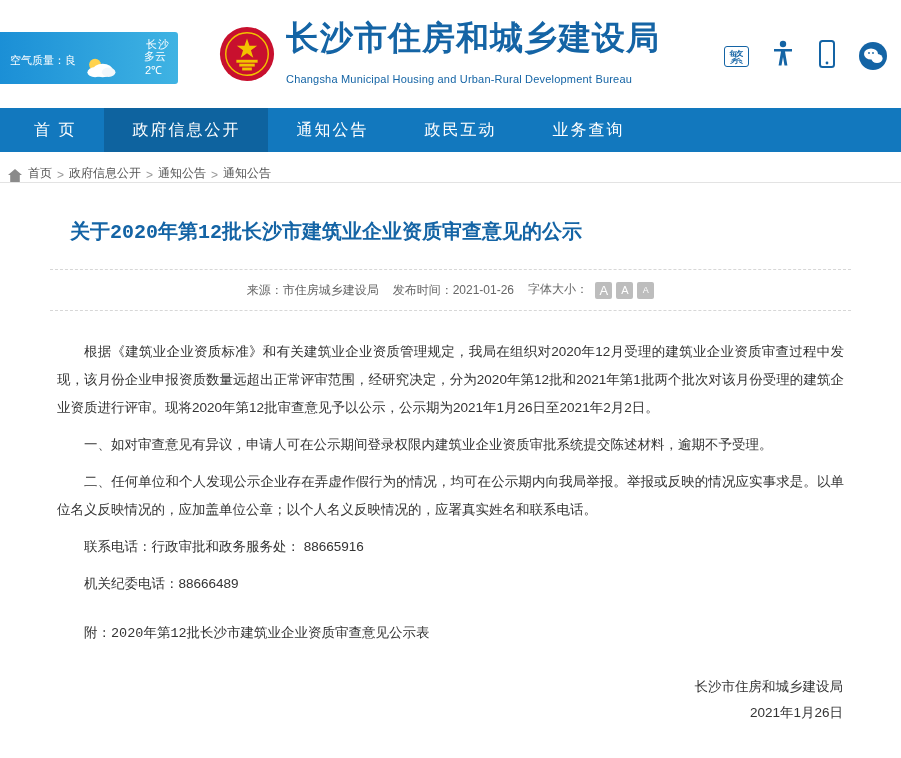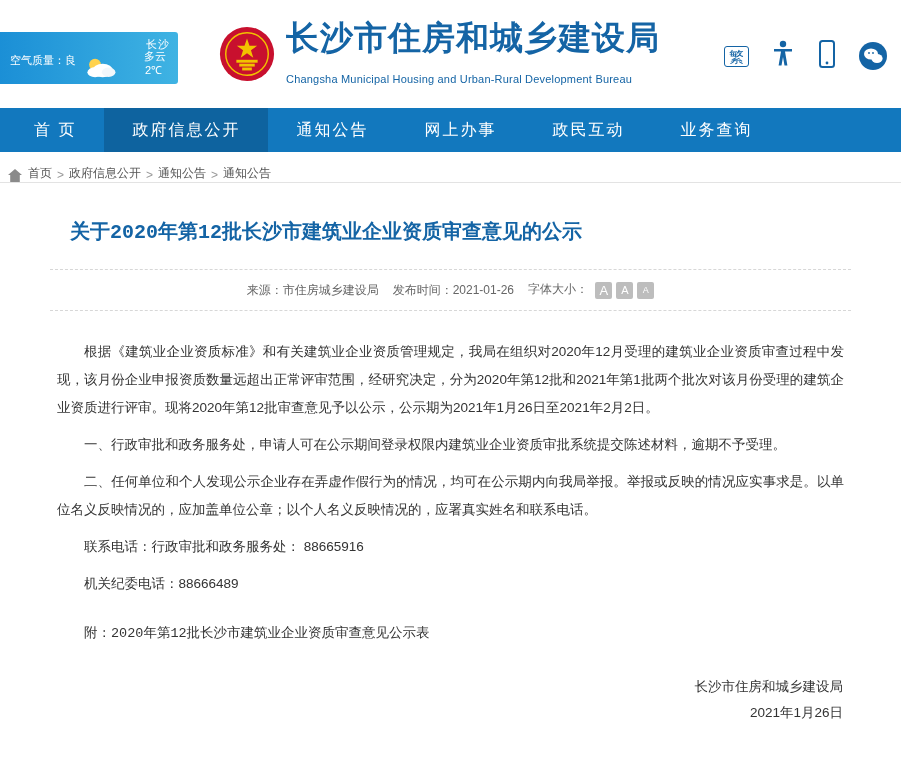--- a/index.html
+++ b/index.html
@@ -328,21 +328,20 @@
             <circle cx="10" cy="6" r="0.9" fill="#1464a5"></circle>
           </svg>
       </span>
     </div>
   </div>
 
   <div class="nav">
     <div class="nav-item">首 页</div>
     <div class="nav-item active">政府信息公开</div>
     <div class="nav-item">通知公告</div>
-    <div class="nav-item">网上办事</div>
     <div class="nav-item">政民互动</div>
     <div class="nav-item">业务查询</div>
   </div>
 
   <div class="breadcrumb">
     <span class="home-icon">
       <svg width="14" height="13" viewBox="0 0 14 13">
           <path d="M7 0 L14 6 h-2.2 v7 H2.2 V6 H0 z" fill="#8a8a8a"></path>
         </svg>
     </span>
@@ -371,21 +370,21 @@
         <span class="font-sizes">
           <span class="fs-btn big">A</span>
           <span class="fs-btn mid">A</span>
           <span class="fs-btn small">A</span>
         </span>
       </span>
     </div>
 
     <div class="body-text">
       <p class="indent">根据《建筑业企业资质标准》和有关建筑业企业资质管理规定，我局在组织对2020年12月受理的建筑业企业资质审查过程中发现，该月份企业申报资质数量远超出正常评审范围，经研究决定，分为2020年第12批和2021年第1批两个批次对该月份受理的建筑企业资质进行评审。现将2020年第12批审查意见予以公示，公示期为2021年1月26日至2021年2月2日。</p>
-      <p class="indent">一、行政审批和政务服务处，申请人可在公示期间登录权限内建筑业企业资质审批系统提交陈述材料，逾期不予受理。</p>
+      <p class="indent">一、如对审查意见有异议，申请人可在公示期间登录权限内建筑业企业资质审批系统提交陈述材料，逾期不予受理。</p>
       <p class="indent">二、任何单位和个人发现公示企业存在弄虚作假行为的情况，均可在公示期内向我局举报。举报或反映的情况应实事求是。以单位名义反映情况的，应加盖单位公章；以个人名义反映情况的，应署真实姓名和联系电话。</p>
       <p class="indent">联系电话：行政审批和政务服务处： 88665916</p>
       <p class="indent">机关纪委电话：88666489</p>
       <p class="indent" style="margin-top:22px;font-family:Liberation Mono, monospace;">附：2020年第12批长沙市建筑业企业资质审查意见公示表</p>
 
       <div class="sign">
         <div>长沙市住房和城乡建设局</div>
         <div>2021年1月26日</div>
       </div>
     </div>

